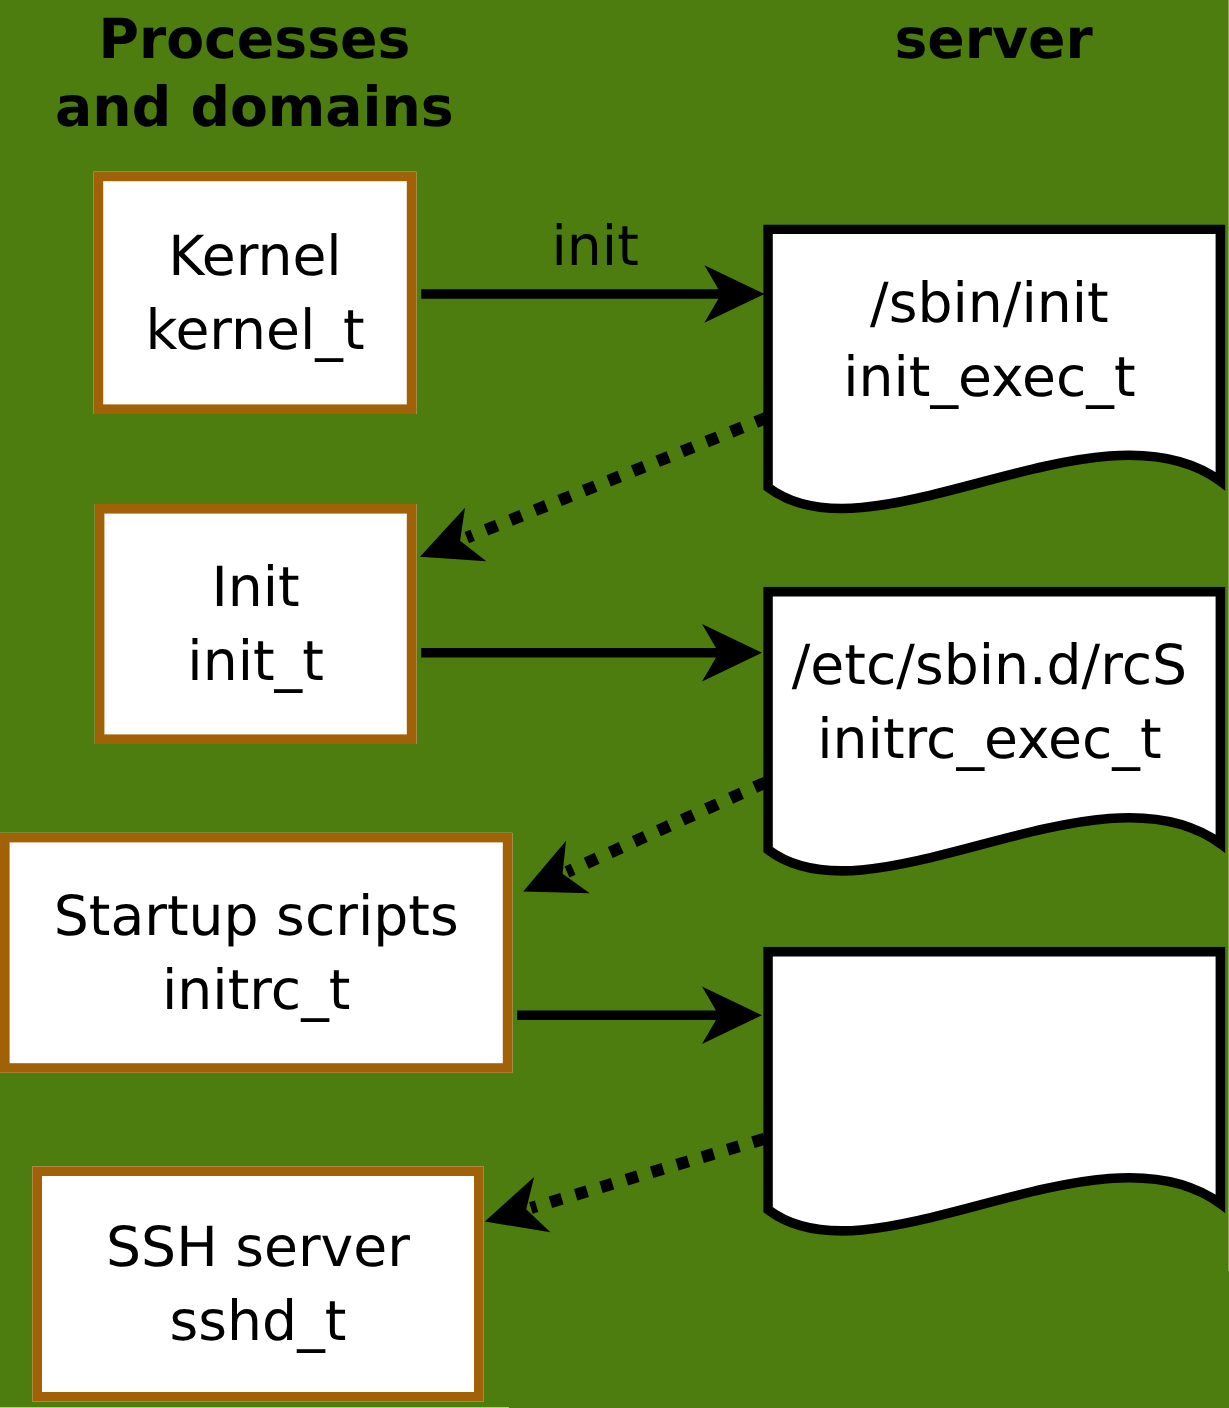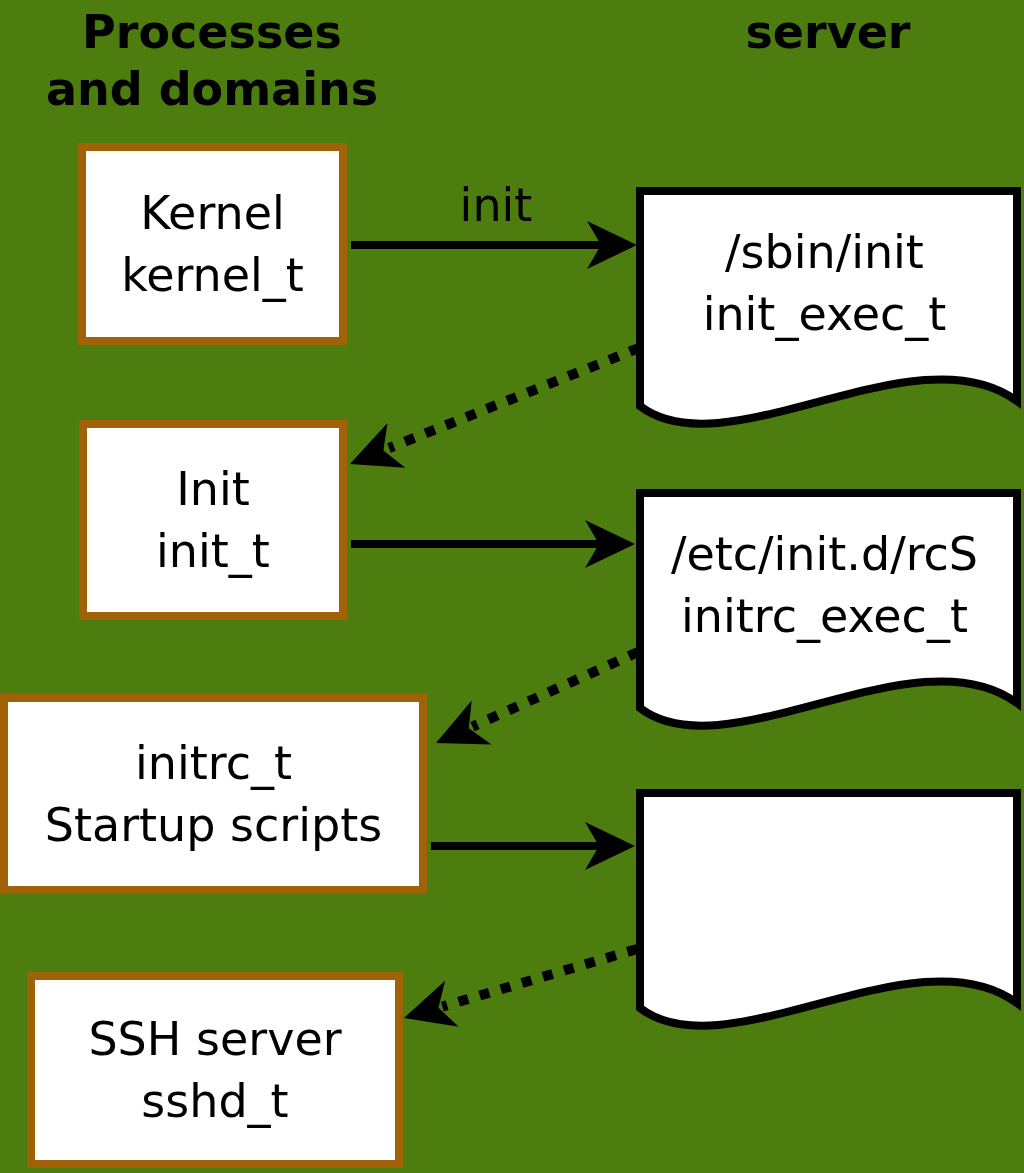--- a/index.html
+++ b/index.html
@@ -120,41 +120,41 @@
 
   <div class="abs pbox" style="left:78px; top:143px; width:269px; height:202px;">
     <div>Kernel</div>
     <div>kernel_t</div>
   </div>
   <div class="abs pbox" style="left:79px; top:420px; width:268px; height:200px;">
     <div>Init</div>
     <div>init_t</div>
   </div>
   <div class="abs pbox" style="left:0px; top:694px; width:427px; height:200px;">
+    <div>Startup scripts</div>
     <div>initrc_t</div>
-    <div>Startup scripts</div>
   </div>
   <div class="abs pbox" style="left:27px; top:972px; width:376px; height:196px;align-items:center;">
     <div>SSH server</div>
     <div>sshd_t</div>
   </div>
 
   <svg class="abs doc-svg" style="left:636px; top:187px;" width="390" height="256" viewBox="0 0 390 256">
     <path class="doc-shape" d="M4,4 H381 V214 C280,140 90,285 4,219 Z"></path>
   </svg>
   <div class="abs doc-text" style="left:636px; top:221px;">
     <div>/sbin/init</div>
     <div>init_exec_t</div>
   </div>
 
   <svg class="abs doc-svg" style="left:636px; top:489px;" width="390" height="256" viewBox="0 0 390 256">
     <path class="doc-shape" d="M4,4 H381 V214 C280,140 90,285 4,219 Z"></path>
   </svg>
   <div class="abs doc-text" style="left:636px; top:523px;">
-    <div>/etc/init.d/rcS</div>
+    <div>/etc/sbin.d/rcS</div>
     <div>initrc_exec_t</div>
   </div>
 
   <svg class="abs doc-svg" style="left:636px; top:789px;" width="390" height="256" viewBox="0 0 390 256">
     <path class="doc-shape" d="M4,4 H381 V214 C280,140 90,285 4,219 Z"></path>
   </svg>
 
 </div>
 
 </body></html>

